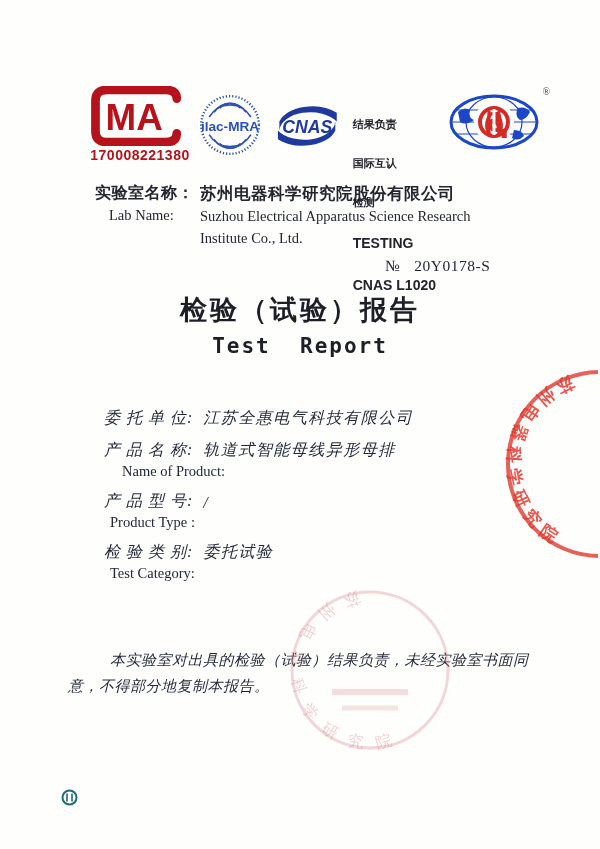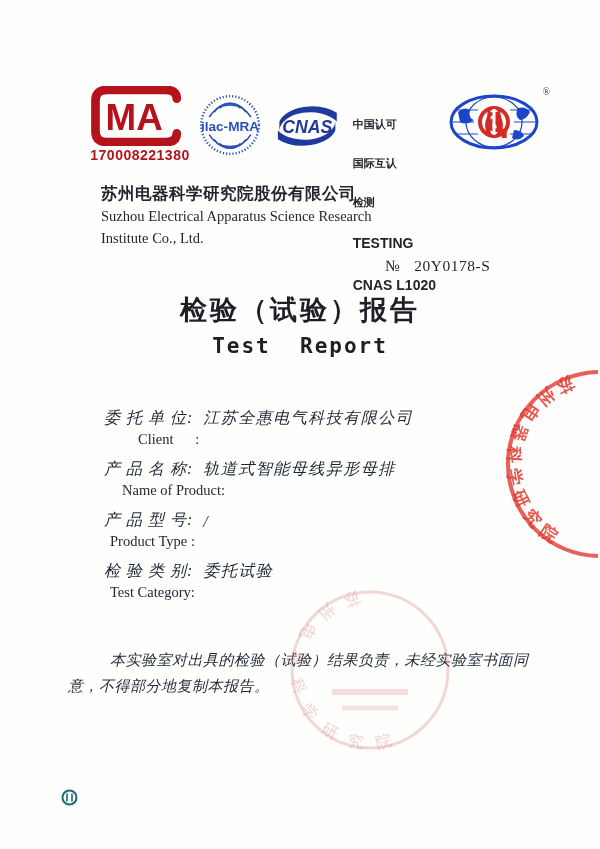--- a/index.html
+++ b/index.html
@@ -82,21 +82,21 @@
       <text x="40" y="47" text-anchor="middle" font-family="Liberation Sans, sans-serif" font-size="17" font-weight="bold" fill="#2b50b8">ilac-MRA</text>
     </svg>
 
     <svg class="logo-cnas" viewBox="0 0 96 56">
       <path d="M10 34 A42 26 0 0 1 88 22 L88 10 A46 28 0 0 0 10 22 Z" fill="#1f3a9e"></path>
       <path d="M86 22 A42 26 0 0 1 8 34 L8 46 A46 28 0 0 0 86 34 Z" fill="#1f3a9e"></path>
       <text x="48" y="38" text-anchor="middle" font-family="Liberation Sans, sans-serif" font-size="24" font-weight="bold" font-style="italic" fill="#1f3a9e">CNAS</text>
     </svg>
 
     <div class="accred-block">
-      <div>中国认可</div>
+      <div>结果负责</div>
       <div>国际互认</div>
       <div>检测</div>
       <div class="sm">TESTING</div>
       <div class="sm">CNAS L1020</div>
     </div>
 
     <div class="logo-globe">
       <svg width="92" height="60" viewBox="0 0 92 60">
         <ellipse cx="46" cy="30" rx="43" ry="26" fill="none" stroke="#1c46c8" stroke-width="3"></ellipse>
         <ellipse cx="46" cy="30" rx="43" ry="26" fill="none" stroke="#1c46c8" stroke-width="1"></ellipse>
@@ -116,41 +116,44 @@
         <circle cx="46" cy="30" r="14" fill="none" stroke="#d42b26" stroke-width="4"></circle>
         <line x1="46" y1="17" x2="46" y2="43" stroke="#ffffff" stroke-width="3"></line>
         <line x1="41" y1="19" x2="41" y2="41" stroke="#d42b26" stroke-width="3"></line>
         <line x1="51" y1="19" x2="51" y2="41" stroke="#d42b26" stroke-width="3"></line>
       </svg>
       <span class="globe-reg">®</span>
     </div>
   </div>
 
   <div class="lab-section">
+    <div class="lab-labels">
+      <div class="cn">实验室名称：</div>
+      <div class="en">Lab Name:</div>
+    </div>
     <div class="lab-values">
       <div class="cn">苏州电器科学研究院股份有限公司</div>
       <div class="en">Suzhou Electrical Apparatus Science Research</div>
       <div class="en">Institute Co., Ltd.</div>
     </div>
   </div>
 
   <div class="report-no">
     <span class="prefix">№</span><span>20Y0178-S</span>
   </div>
 
   <div class="title-cn">检验（试验）报告</div>
   <div class="title-en">Test  Report</div>
 
   <div class="fields">
     <div class="field-row">
       <div class="field-line1">
         <span class="cn-label">委 托 单 位:</span>
         <span class="cn-value">江苏全惠电气科技有限公司</span>
       </div>
-      <div class="en-label">Client      :</div>
     </div>
     <div class="field-row">
       <div class="field-line1">
         <span class="cn-label">产 品 名 称:</span>
         <span class="cn-value">轨道式智能母线异形母排</span>
       </div>
       <div class="en-label">Name of Product:</div>
     </div>
     <div class="field-row">
       <div class="field-line1">

